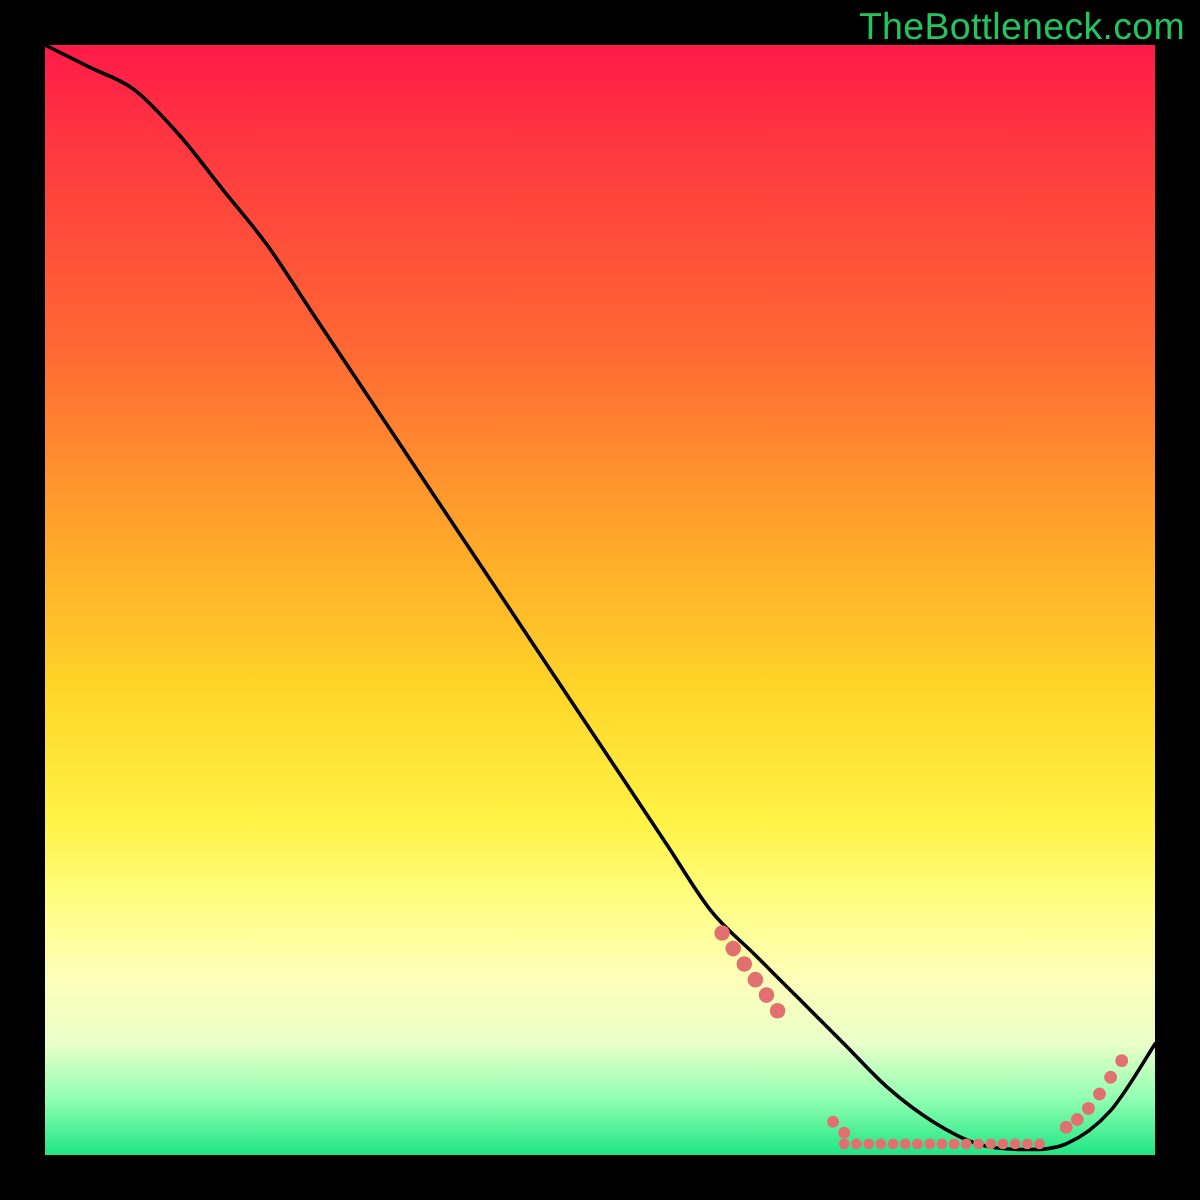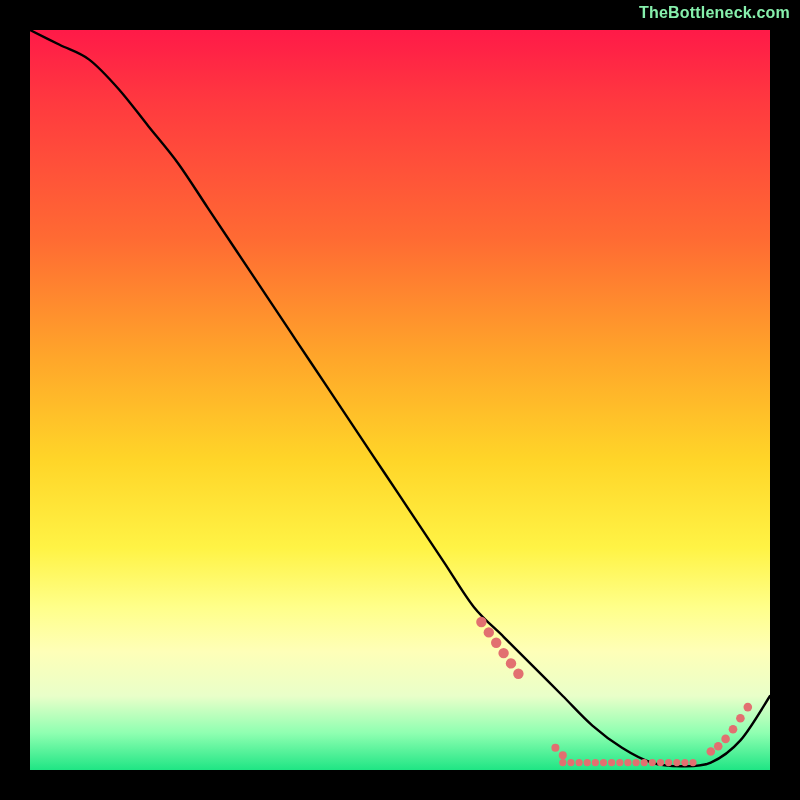--- a/index.html
+++ b/index.html
@@ -14,23 +14,23 @@
   .frame {
     position: relative;
     width: 800px;
     height: 800px;
     background: #000;
   }
   .watermark {
     position: absolute;
     top: 4px;
     right: 10px;
-    color: #86efac;
-    font-size: 16px;
-    font-weight: 700;
+    color: #22c55e;
+    font-size: 25px;
+    font-weight: 400;
     letter-spacing: 0.2px;
     user-select: none;
   }
   .plot-area {
     position: absolute;
     left: 30px;
     top: 30px;
     width: 740px;
     height: 740px;
     

